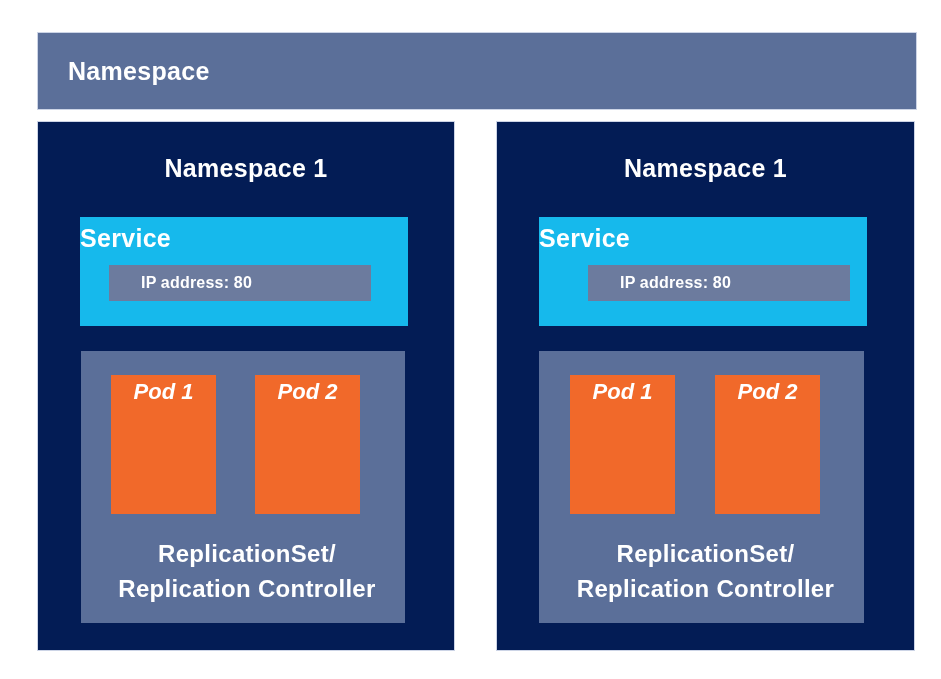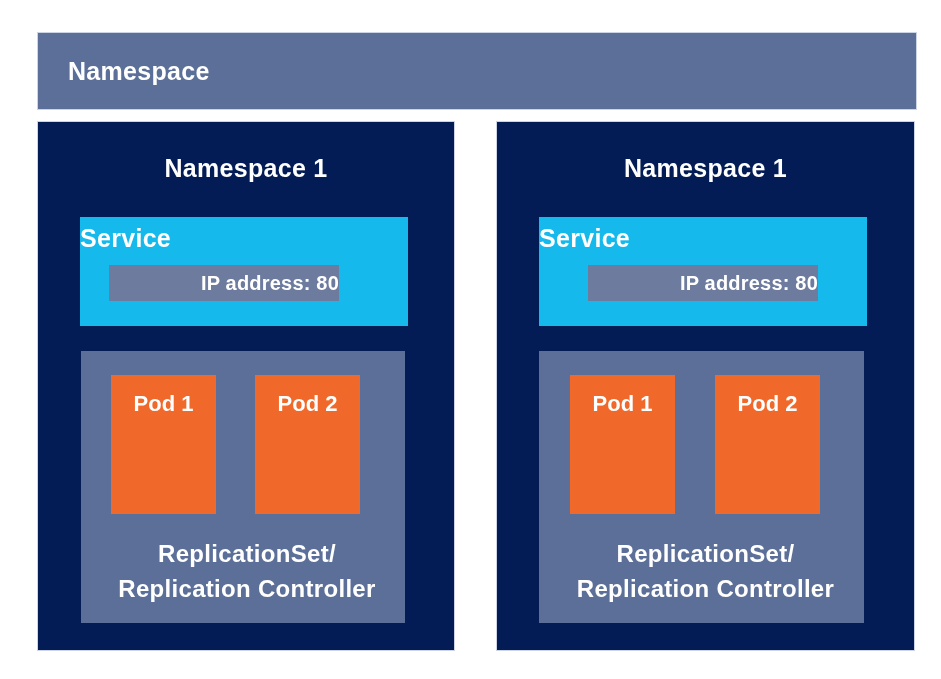--- a/index.html
+++ b/index.html
@@ -43,38 +43,38 @@
   .service-box{
     position:absolute;left:42px;top:95px;width:328px;height:109px;
     background:var(--cyan);
   }
   .service-label{
     padding-top:7px;font-size:25px;line-height:28px;letter-spacing:0.3px;
   }
   .ip-box{
     position:absolute;top:48px;width:230px;height:36px;
     background:var(--slate_light);
-    display:flex;align-items:center;justify-content:flex-end;
-    font-size:20px;letter-spacing:0.2px;
+    display:flex;align-items:center;justify-content:flex-start;
+    font-size:16px;letter-spacing:0.2px;padding-left:32px;
   }
   .ns1 .ip-box{left:29px;}
   .ns2 .ip-box{left:49px;}
   .rs-box{
     position:absolute;left:43px;top:229px;width:324px;height:272px;
     background:var(--slate);
   }
   .ns2 .rs-box{left:42px;width:325px;}
   .pod{
     position:absolute;top:24px;width:105px;height:139px;
     background:var(--orange);
     text-align:center;font-size:22px;line-height:26px;
     padding-top:16px;box-sizing:content-box;
   }
   .pod{padding-top:0;}
-  .pod .pod-label{display:block;margin-top:16px;}
+  .pod .pod-label{display:block;margin-top:4px;font-style:italic;}
   .ns1 .pod1{left:30px;}
   .ns1 .pod2{left:174px;}
   .ns2 .pod1{left:31px;}
   .ns2 .pod2{left:176px;}
   .rs-label{
     position:absolute;top:185px;left:4px;width:100%;
     text-align:center;font-size:24px;line-height:35px;letter-spacing:0.3px;
   }
 </style>
 </head>

